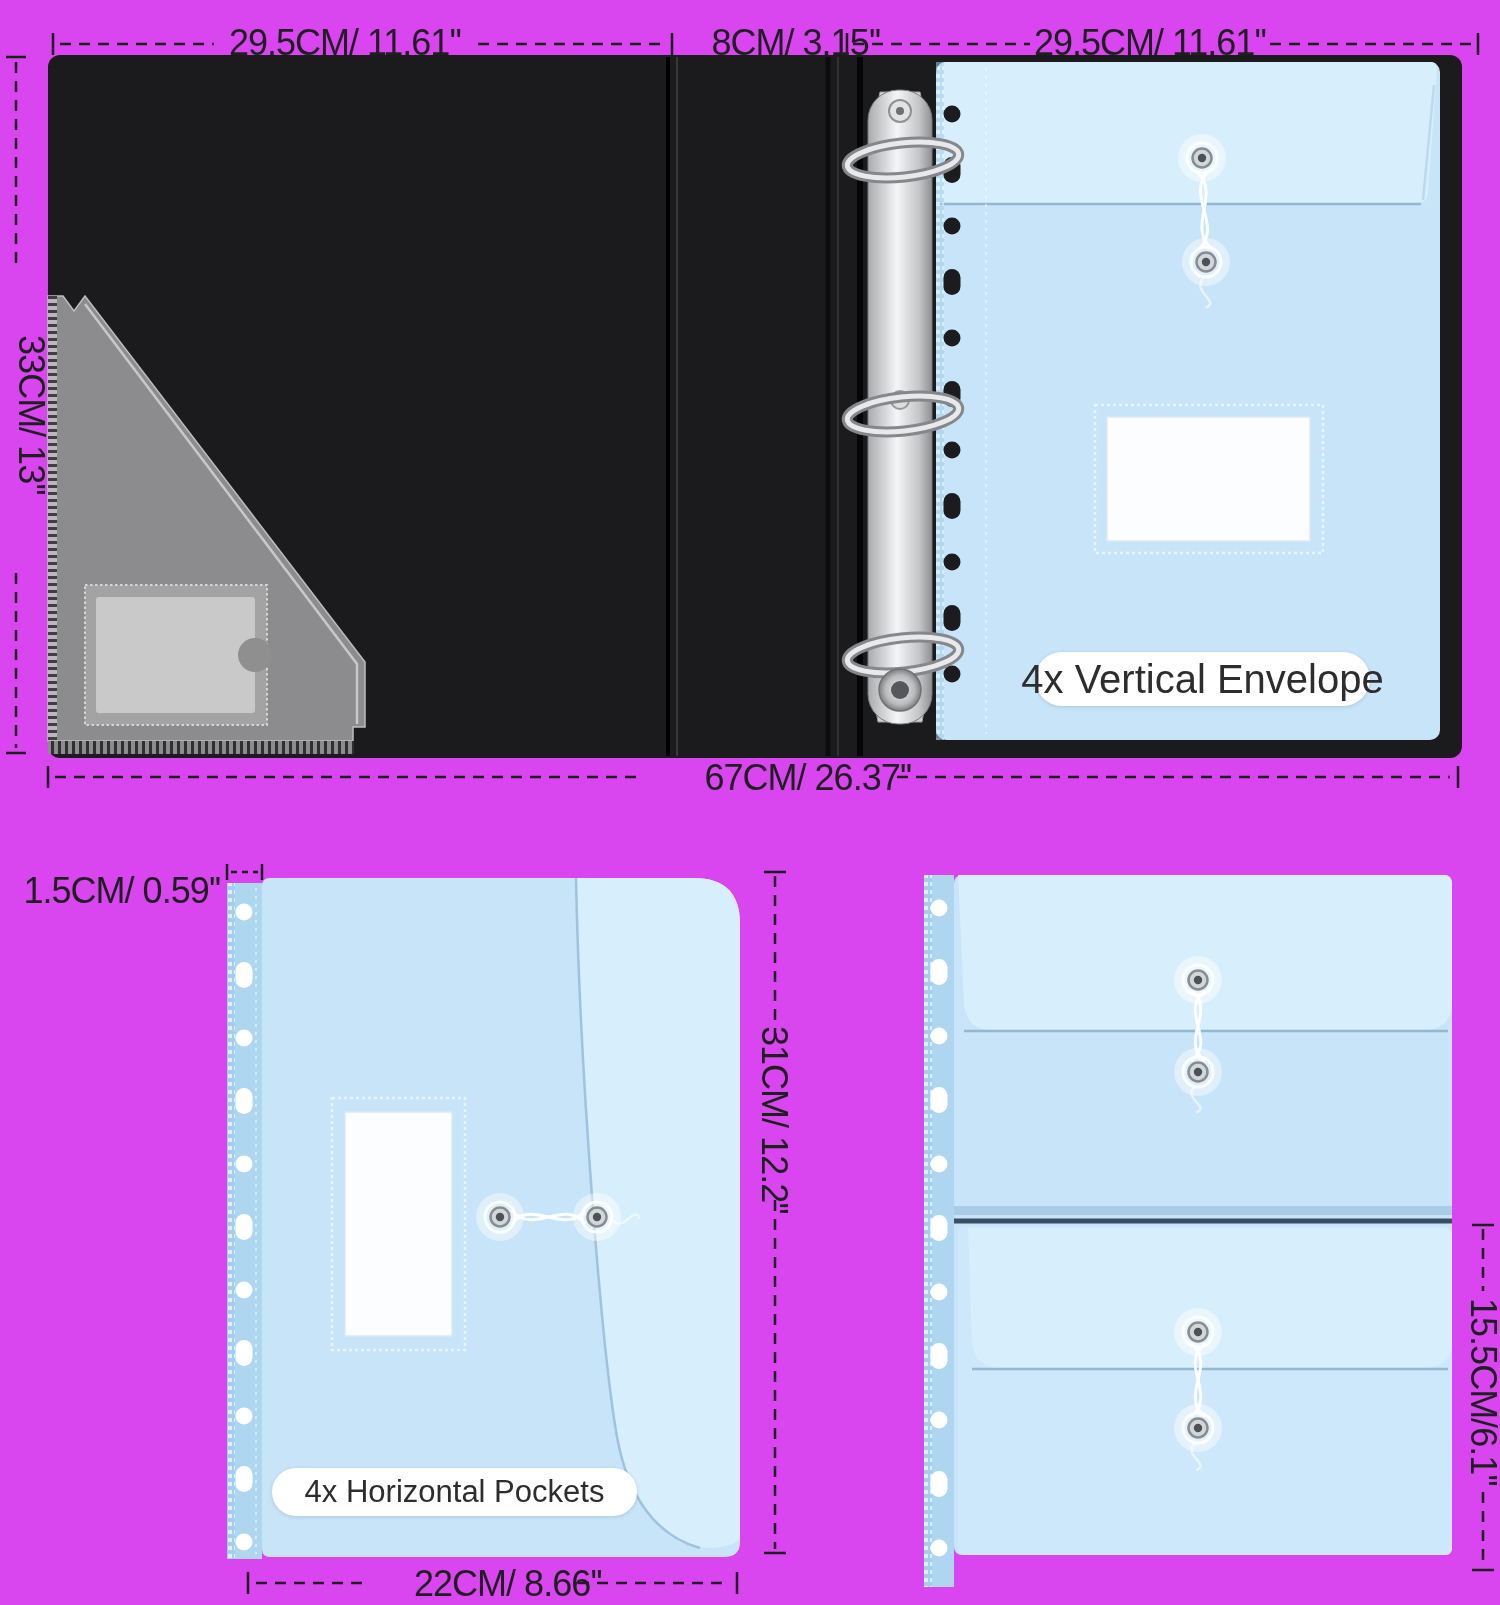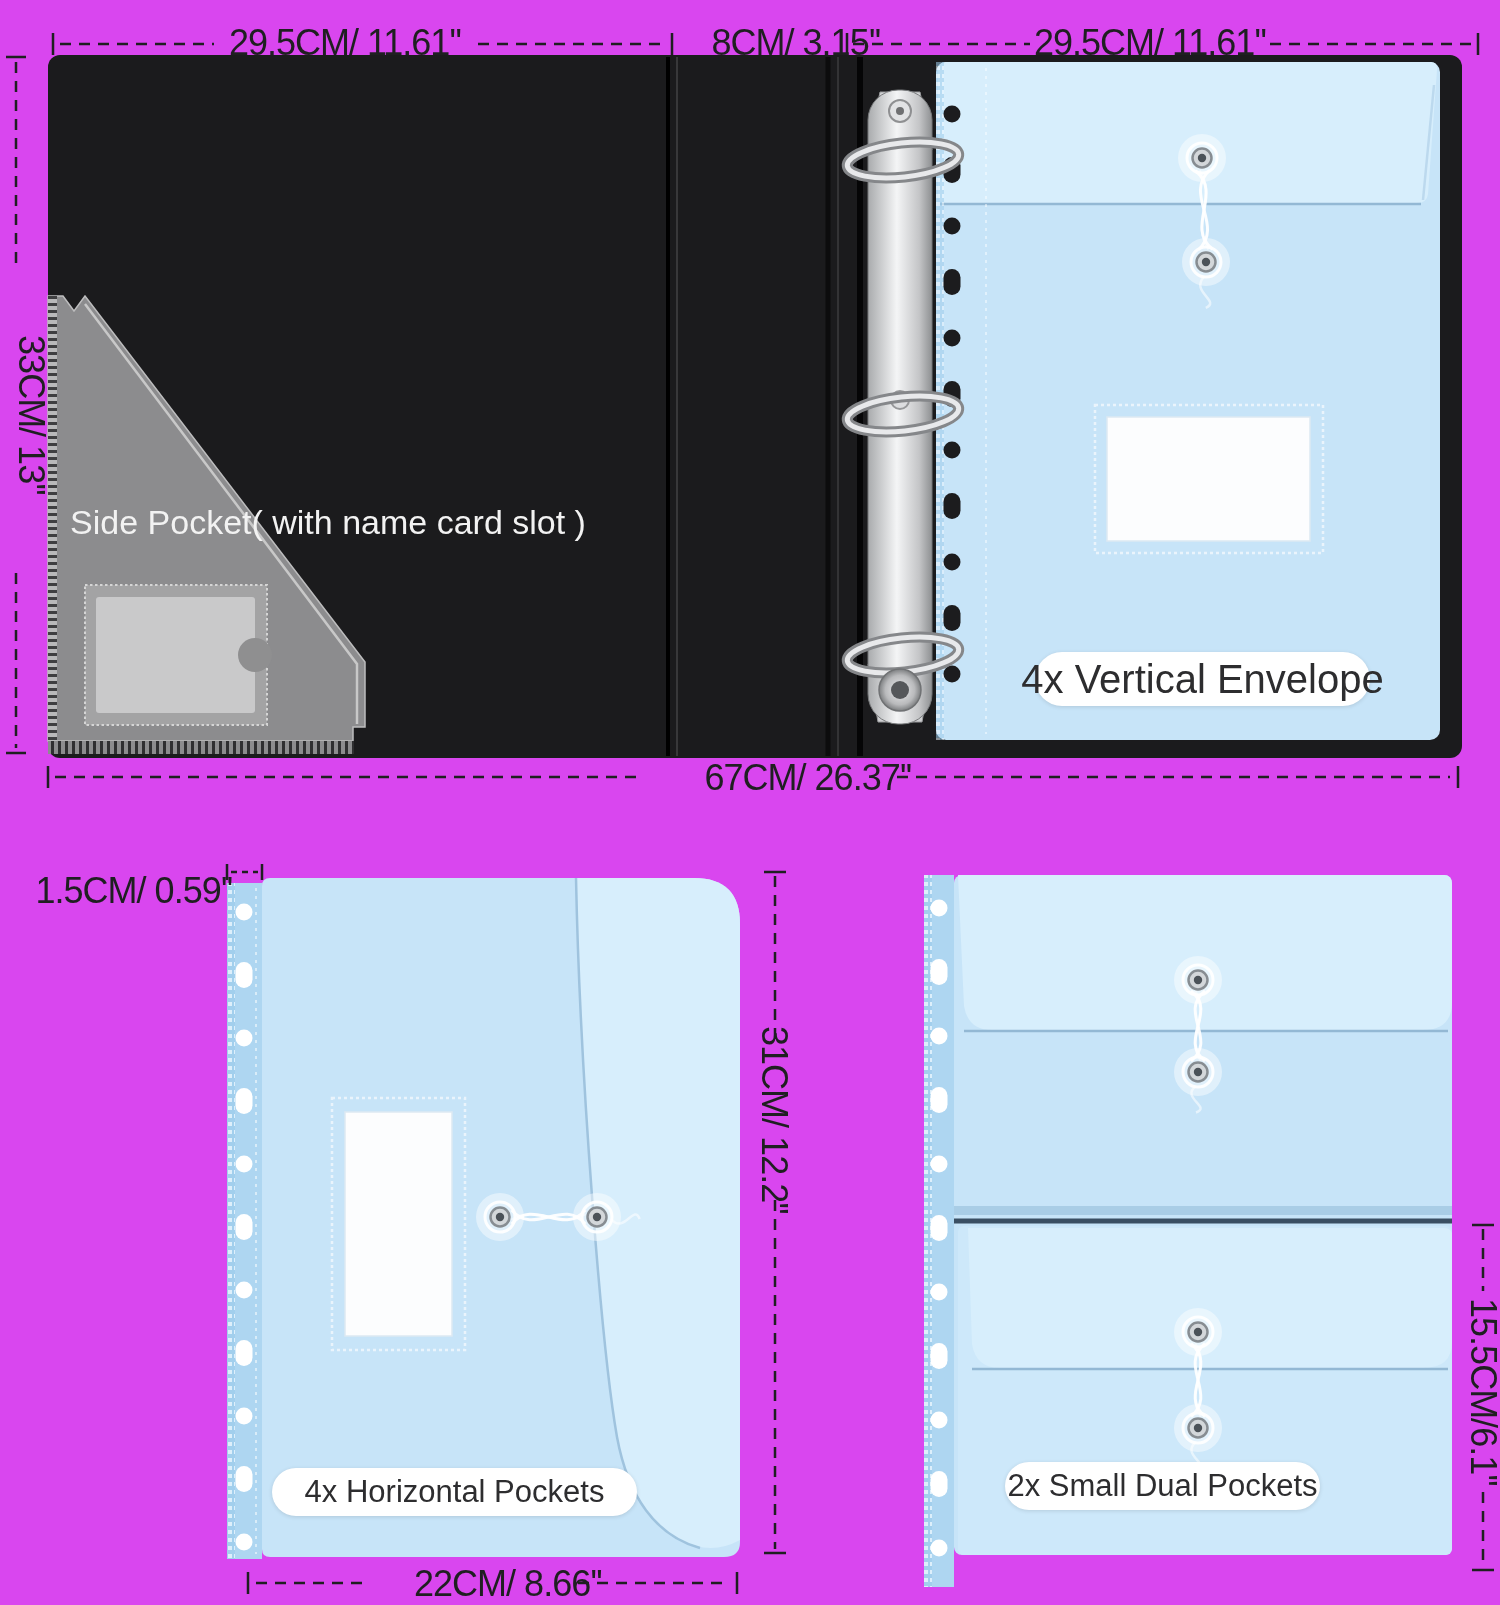--- a/index.html
+++ b/index.html
@@ -259,29 +259,25 @@
       <path class="dim" d="M1472,1225 H1494 M1472,1570 H1494"></path>
       <path class="dimdash" d="M1483,1229 V1291 M1483,1492 V1566"></path>
     </g>
   </svg>
 
   <div class="dim-label" style="left:345px;top:43px;">29.5CM/ 11.61''</div>
   <div class="dim-label" style="left:796px;top:43px;">8CM/ 3.15''</div>
   <div class="dim-label" style="left:1150px;top:43px;">29.5CM/ 11.61''</div>
   <div class="dim-label rot" style="left:31px;top:415px;">33CM/ 13''</div>
   <div class="dim-label" style="left:808px;top:778px;">67CM/ 26.37''</div>
-  <div class="pocket-label" style="left:328px;top:522px;">Side Pocket( with name card slot )</div>
   <div class="badge" style="left:1035px;top:652px;width:335px;height:54px;font-size:40px;">
     <span>4x Vertical Envelope</span>
   </div>
 
-  <div class="dim-label" style="left:122px;top:891px;margin-left:12px;">1.5CM/ 0.59''</div>
+  <div class="dim-label" style="left:122px;top:891px;">1.5CM/ 0.59''</div>
   <div class="dim-label rot" style="left:774px;top:1120px;">31CM/ 12.2''</div>
   <div class="dim-label" style="left:472px;top:1584px;margin-left:36px;">22CM/ 8.66''</div>
   <div class="badge" style="left:272px;top:1468px;width:365px;height:48px;">
     <span>4x Horizontal Pockets</span>
   </div>
 
   <div class="dim-label rot" style="left:1483px;top:1392px;">15.5CM/6.1''</div>
-  <div class="badge" style="left:1005px;top:1462px;width:315px;height:48px;">
-    <span>2x Small Dual Pockets</span>
-  </div>
 </div>
 
 </body></html>

